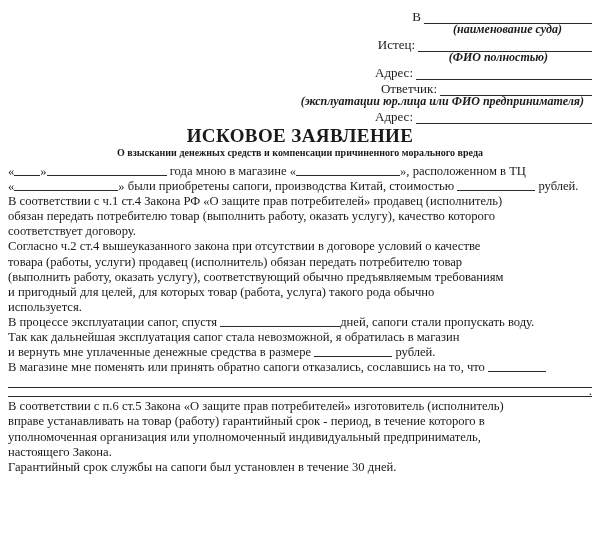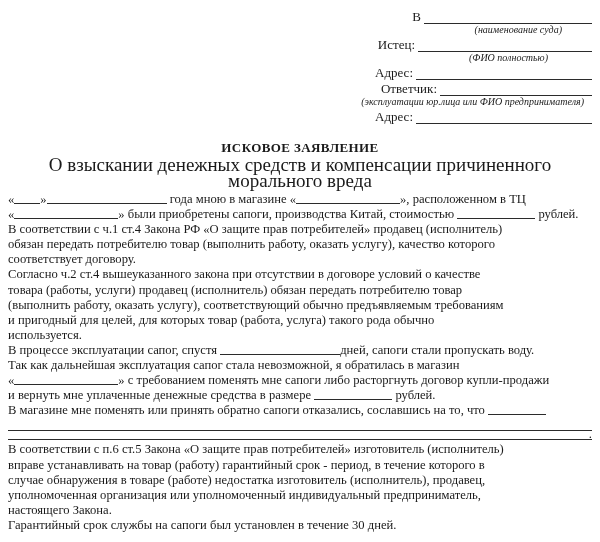--- a/index.html
+++ b/index.html
@@ -38,23 +38,23 @@
   .hfill{
     border-bottom:1px solid #2b2b2b;
     height:13px;
   }
   .hint{
     display:flex;
     justify-content:flex-end;
     height:12px;
   }
   .hint span{
-    font-size:10px;
+    font-size:12px;
     font-style:italic;
-    font-weight:normal;
+    font-weight:bold;
     line-height:11px;
     white-space:nowrap;
     padding-right:6px;
   }
 
   
   .w-court{width:168px;}
   .w-istec{width:174px;}
   .w-addr1{width:176px;}
   .w-otv{width:152px;}
@@ -62,30 +62,30 @@
   .w-price{width:160px;}
 
   
   .hint-court{padding-right:24px;}
   .hint-istec{padding-right:38px;}
   .hint-otv{padding-right:2px;}
 
   
   .title{
     text-align:center;
-    font-size:13px;
+    font-size:19px;
     font-weight:bold;
     letter-spacing:.4px;
-    margin-top:16px;
+    margin-top:4px;
     line-height:16px;
   }
   .subtitle{
     text-align:center;
-    font-size:19px;
-    font-weight:normal;
+    font-size:10px;
+    font-weight:bold;
     line-height:16px;
     margin-top:1px;
   }
 
   
   .body{
     margin-top:3px;
     font-size:12.6px;
     line-height:15.1px;
     text-align:left;
@@ -188,34 +188,32 @@
       <span class="ln">Согласно ч.2 ст.4 вышеуказанного закона при отсутствии в договоре условий о качестве</span>
       <span class="ln">товара (работы, услуги) продавец (исполнитель) обязан передать потребителю товар</span>
       <span class="ln">(выполнить работу, оказать услугу), соответствующий обычно предъявляемым требованиям</span>
       <span class="ln">и пригодный для целей, для которых товар (работа, услуга) такого рода обычно</span>
       <span class="ln">используется.</span>
     </p>
 
     <p>
       <span class="ln"><span>В процессе эксплуатации сапог, спустя</span> <u class="blank b-xl"></u><span>дней, сапоги стали пропускать воду.</span></span>
       <span class="ln">Так как дальнейшая эксплуатация сапог стала невозможной, я обратилась в магазин</span>
-      <span class="ln"><span>«</span><u class="blank b-lg"></u><span>» с требованием поменять мне сапоги либо расторгнуть договор купли-продажи</span></span>
       <span class="ln"><span>и вернуть мне уплаченные денежные средства в размере</span> <u class="blank b-md"></u> <span>рублей.</span></span>
       <span class="ln"><span>В магазине мне поменять или принять обратно сапоги отказались, сославшись на то, что</span> <u class="blank b-sm"></u></span>
     </p>
 
     <div class="fullrule"></div>
     <div class="endmark">.</div>
 
     <div class="divider"></div>
 
     <p>
       <span class="ln">В соответствии с п.6 ст.5 Закона «О защите прав потребителей» изготовитель (исполнитель)</span>
       <span class="ln">вправе устанавливать на товар (работу) гарантийный срок - период, в течение которого в</span>
-      <span class="ln">случае обнаружения в товаре (работе) недостатка изготовитель (исполнитель),  продавец,</span>
       <span class="ln">уполномоченная организация или уполномоченный индивидуальный предприниматель,</span>
       <span class="ln">настоящего Закона.</span>
     </p>
 
     <p>
       <span class="ln">Гарантийный срок службы на сапоги был установлен в течение 30 дней.</span>
     </p>
 
   </div>
 </div>

